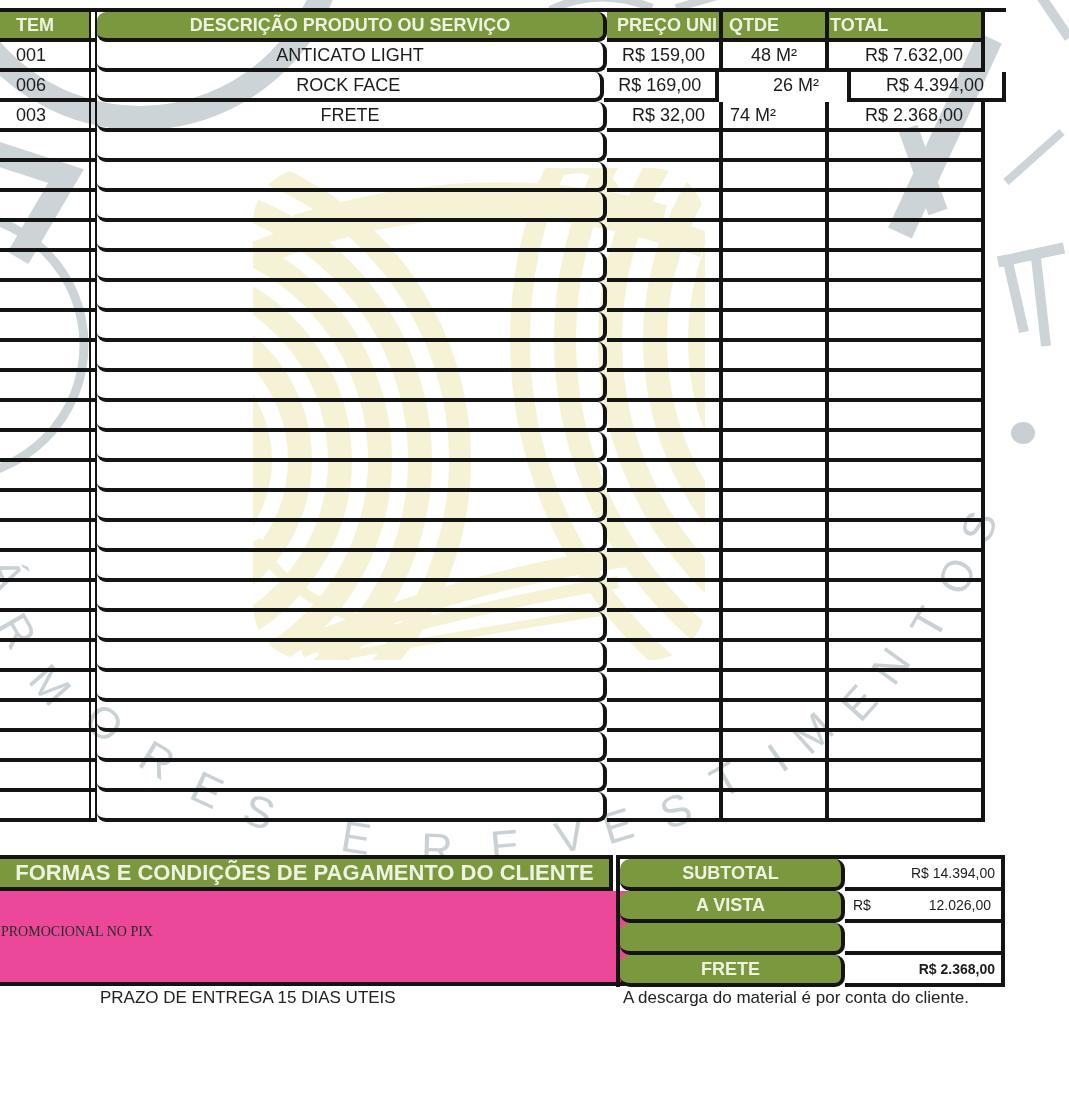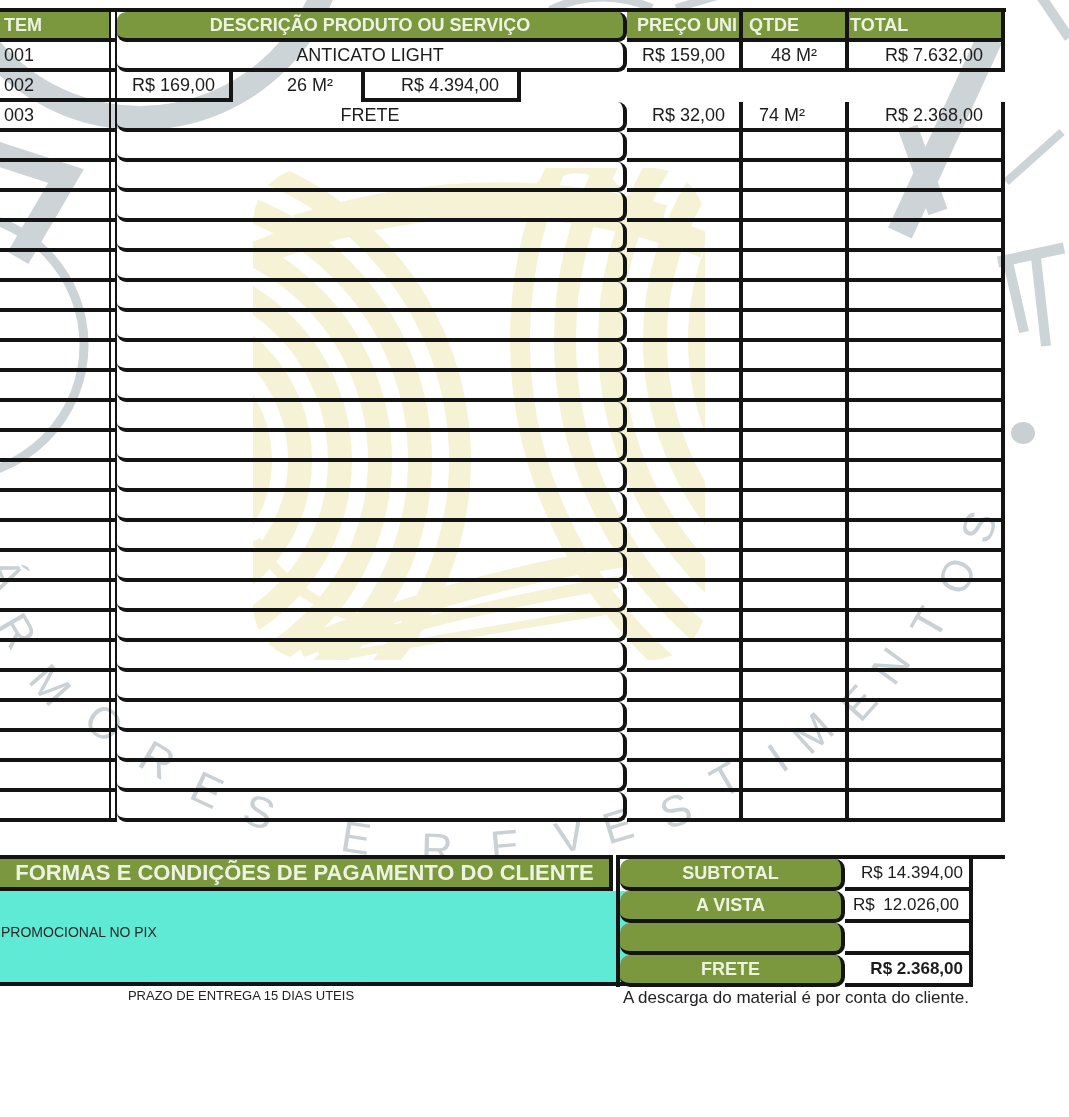--- a/index.html
+++ b/index.html
@@ -20,66 +20,66 @@
   
   .wm-layer{position:absolute;left:0;top:0;width:1069px;height:1117px;z-index:0;}
   .arc-letter{
     position:absolute;font-size:44px;font-weight:400;color:var(--wm-letter);
     line-height:1;transform-origin:center center;white-space:pre;user-select:none;
   }
   
   .main-table{position:absolute;left:0;top:8px;width:1006px;z-index:2;border-top:4px solid var(--border);}
   .t-row{display:flex;height:30px;}
   .t-row .cell{height:100%;border-bottom:4px solid var(--border);overflow:hidden;white-space:nowrap;}
-  .c-item {width:111px;border-right:2px solid var(--border);padding-left:4px;text-align:left;}
+  .c-item {width:91px;border-right:2px solid var(--border);padding-left:16px;text-align:left;}
   .c-gap  {width:6px;border-right:2px solid var(--border);}
   .c-desc {width:510px;border-right:4px solid var(--border);text-align:center;border-radius:9px;}
   .c-price{width:116px;border-right:4px solid var(--border);text-align:right;padding-right:14px;}
   .c-qty  {width:106px;border-right:4px solid var(--border);text-align:center;}
   .c-total{width:156px;border-right:4px solid var(--border);text-align:right;padding-right:18px;}
   .t-row .cell{font-size:18px;line-height:26px;background:transparent;}
   .t-head .cell{
     background:var(--green);color:var(--header-text);font-weight:bold;line-height:27px;
   }
   .t-head .c-gap{background:transparent;}
   .t-head .c-price{text-align:left;padding-left:10px;padding-right:0;}
   .t-head .c-qty{text-align:left;padding-left:6px;}
   .t-head .c-total{text-align:left;padding-left:1px;padding-right:0;}
   .qty-noborder{border-bottom:none !important;margin-left:26px;}
-  .qty-left{text-align:left !important;padding-left:16px;}
+  .qty-left{text-align:left !important;padding-left:7px;}
   
   .pay-band{
     position:absolute;left:0;top:855px;width:613px;height:36px;z-index:2;
     background:var(--green);border-top:4px solid var(--border);border-bottom:4px solid var(--border);
     border-right:4px solid var(--border);
     color:var(--header-text);font-weight:bold;font-size:22px;text-align:center;line-height:28px;
   }
   .pay-box{
-    position:absolute;left:0;top:891px;width:637px;height:95px;z-index:2;background:#5eead4;
-    border-right:4px solid var(--border);border-bottom:4px solid var(--border);
+    position:absolute;left:0;top:891px;width:637px;height:95px;z-index:2;background:#ec4899;
+    border-right:4px solid var(--border);border-bottom:4px solid var(--border);font-family:Liberation Serif, serif;
   }
   .pay-note{position:absolute;left:1px;top:33px;font-size:14px;color:#2a2a2a;white-space:nowrap;}
   .totals{
     position:absolute;left:616px;top:855px;width:389px;z-index:2;
     border-top:4px solid var(--border);border-left:4px solid var(--border);
   }
   .tot-row{display:flex;height:32px;}
   .tot-label{
     width:225px;background:var(--green);border-right:4px solid var(--border);border-bottom:4px solid var(--border);
     color:var(--header-text);font-weight:bold;font-size:18px;text-align:center;line-height:28px;border-radius:10px;
   }
   .tot-value{
-    width:128px;background:#ffffff;border-right:4px solid var(--border);border-bottom:4px solid var(--border);
-    font-size:17px;line-height:28px;text-align:right;padding-right:6px;display:flex;justify-content:flex-end;
+    width:160px;background:#ffffff;border-right:4px solid var(--border);border-bottom:4px solid var(--border);
+    font-size:14px;line-height:28px;text-align:right;padding-right:6px;display:flex;justify-content:flex-end;
   }
   .tot-value.split{justify-content:space-between;padding-left:8px;padding-right:10px;}
   .tot-value.bold{font-weight:bold;}
   .footer-left{
     position:absolute;left:100px;top:988px;width:282px;text-align:center;
-    font-size:13px;color:#222;z-index:2;white-space:nowrap;
+    font-size:17px;color:#222;z-index:2;white-space:nowrap;
   }
   .footer-right{
     position:absolute;left:607px;top:988px;width:380px;text-align:left;
     font-size:17px;color:#222;z-index:2;white-space:nowrap;margin-left:16px;
   }
 </style>
 </head>
 <body>
 
 <div class="page">
@@ -165,22 +165,23 @@
       </div>
       <div class="t-row">
         <div class="cell c-item">001</div>
         <div class="cell c-gap"></div>
         <div class="cell c-desc">ANTICATO LIGHT</div>
         <div class="cell c-price">R$ 159,00</div>
         <div class="cell c-qty">48 M²</div>
         <div class="cell c-total">R$ 7.632,00</div>
       </div>
       <div class="t-row">
-        <div class="cell c-item">002</div>
-        <div class="cell c-gap"></div>
+        <div class="cell c-item">006</div>
+        <div class="cell c-gap"></div>
+        <div class="cell c-desc">ROCK FACE</div>
         <div class="cell c-price">R$ 169,00</div>
         <div class="cell c-qty qty-noborder">26 M²</div>
         <div class="cell c-total">R$ 4.394,00</div>
       </div>
       <div class="t-row">
         <div class="cell c-item">003</div>
         <div class="cell c-gap"></div>
         <div class="cell c-desc">FRETE</div>
         <div class="cell c-price">R$ 32,00</div>
         <div class="cell c-qty qty-left">74 M²</div>

